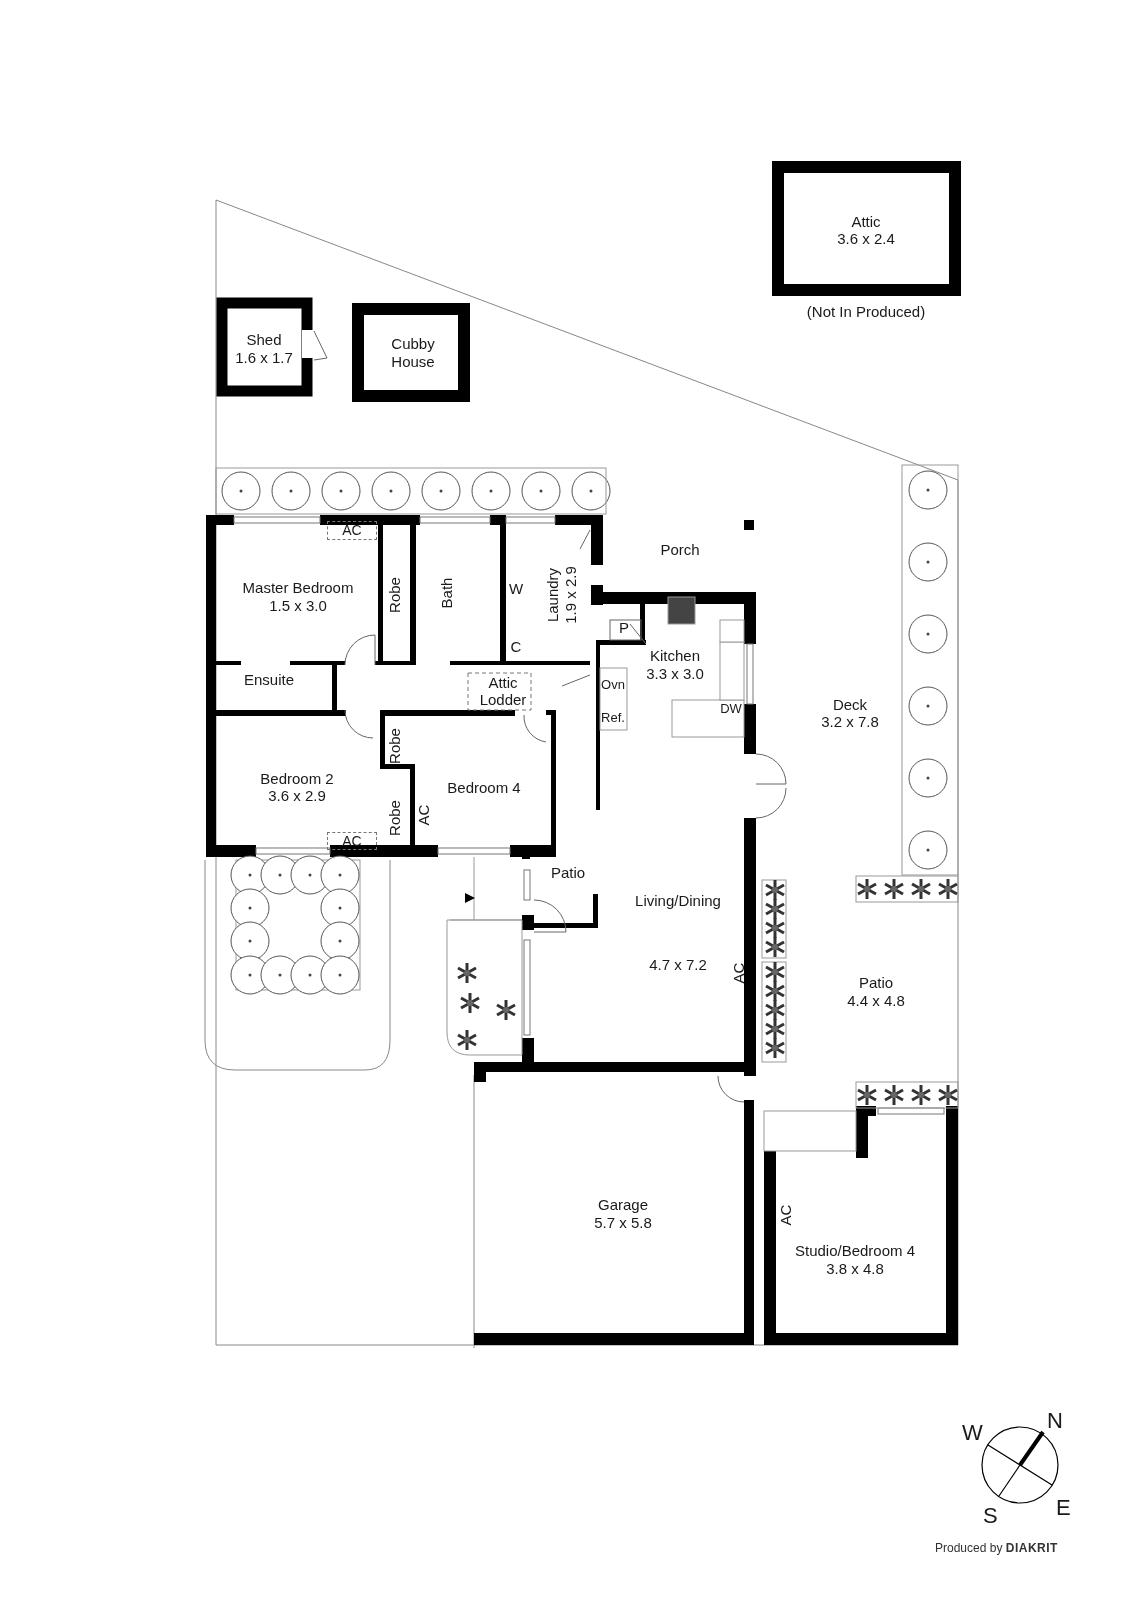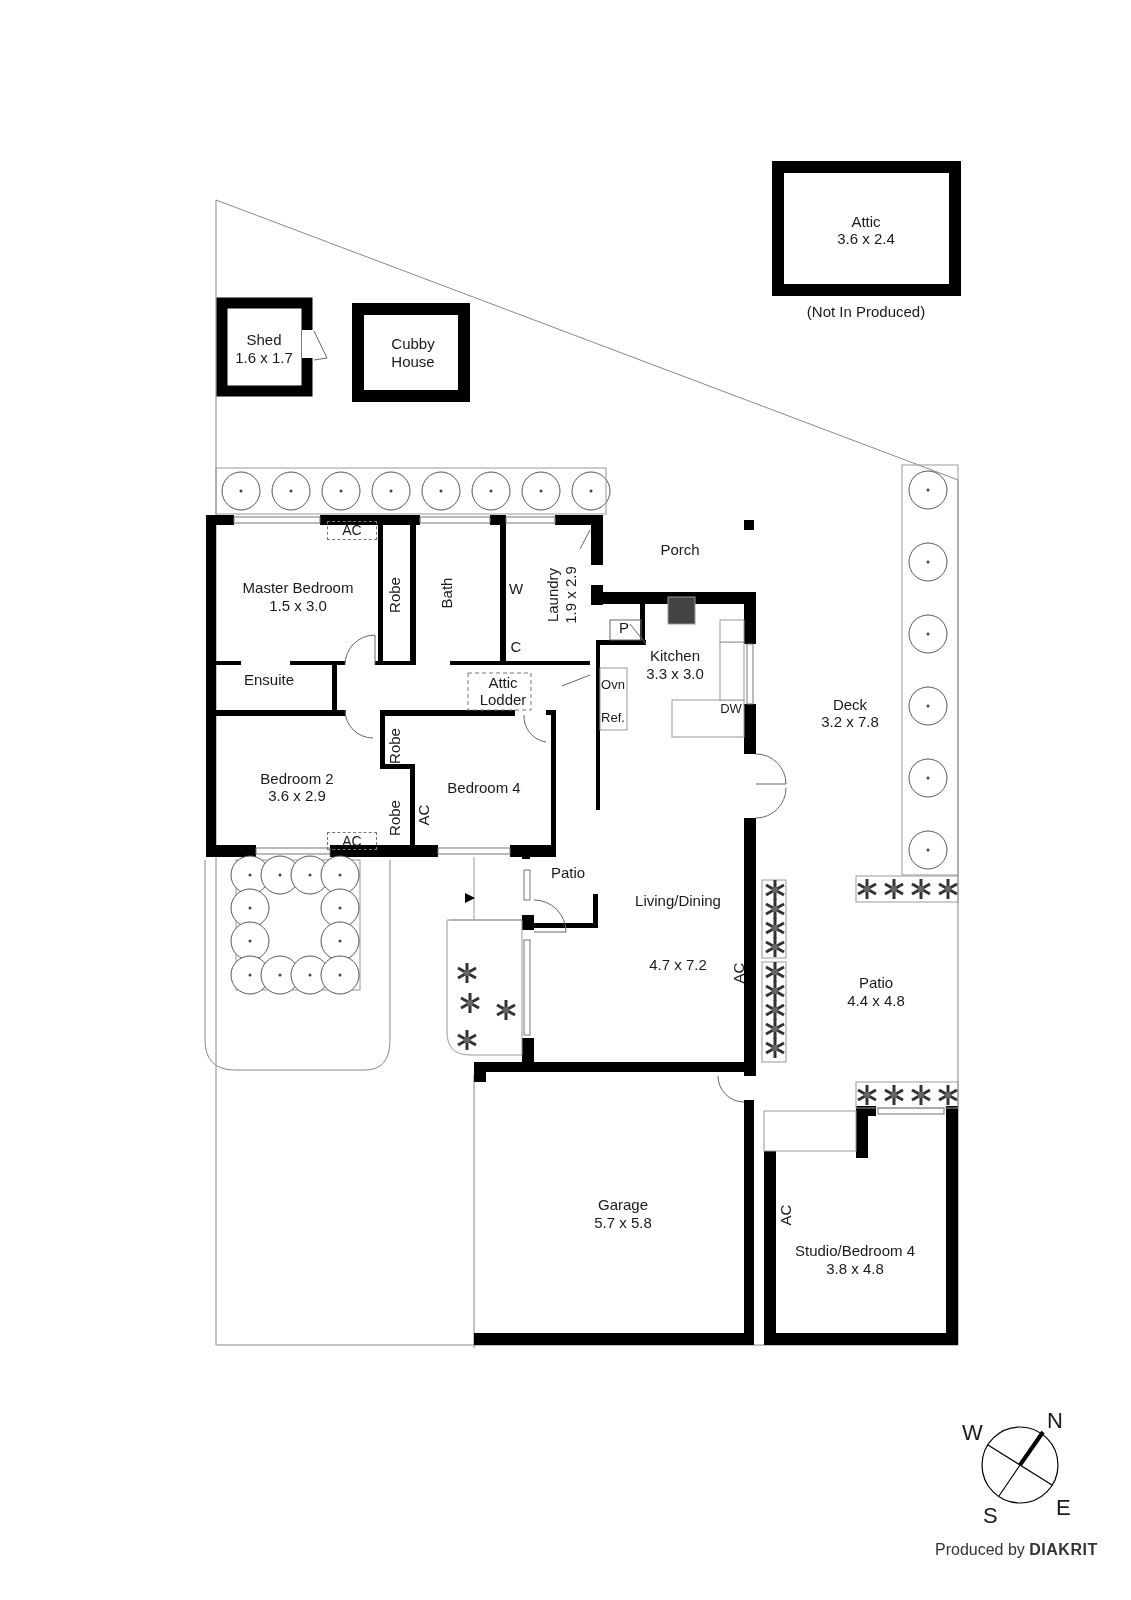--- a/index.html
+++ b/index.html
@@ -3,21 +3,21 @@
 <meta charset="utf-8">
 <style>
   html,body{margin:0;padding:0;background:#fff;}
   body{width:1131px;height:1600px;position:relative;overflow:hidden;font-family:"Liberation Sans",sans-serif;color:#1a1a1a;}
   svg{position:absolute;left:0;top:0;}
   .lbl{position:absolute;text-align:center;font-size:15px;line-height:17px;white-space:nowrap;transform:translate(-50%,-50%);}
   .small{font-size:13px;line-height:15px;}
   .vert{transform:translate(-50%,-50%) rotate(-90deg);}
   .ac{position:absolute;border:1px dashed #777;font-size:14px;text-align:center;box-sizing:border-box;}
   .compass-letter{position:absolute;font-size:22px;line-height:22px;}
-  .credit{position:absolute;left:935px;top:1541px;font-size:16px;color:#333;}
+  .credit{position:absolute;left:935px;top:1541px;font-size:12px;color:#333;}
   .credit b{font-weight:bold;letter-spacing:0.5px;}
 </style>
 </head>
 <body>
 
 <svg width="1131" height="1600" viewBox="0 0 1131 1600">
   <defs>
     <g id="tree">
       <circle r="19" fill="#fff" stroke="#555" stroke-width="1"></circle>
       <circle r="1.5" fill="#444"></circle>

